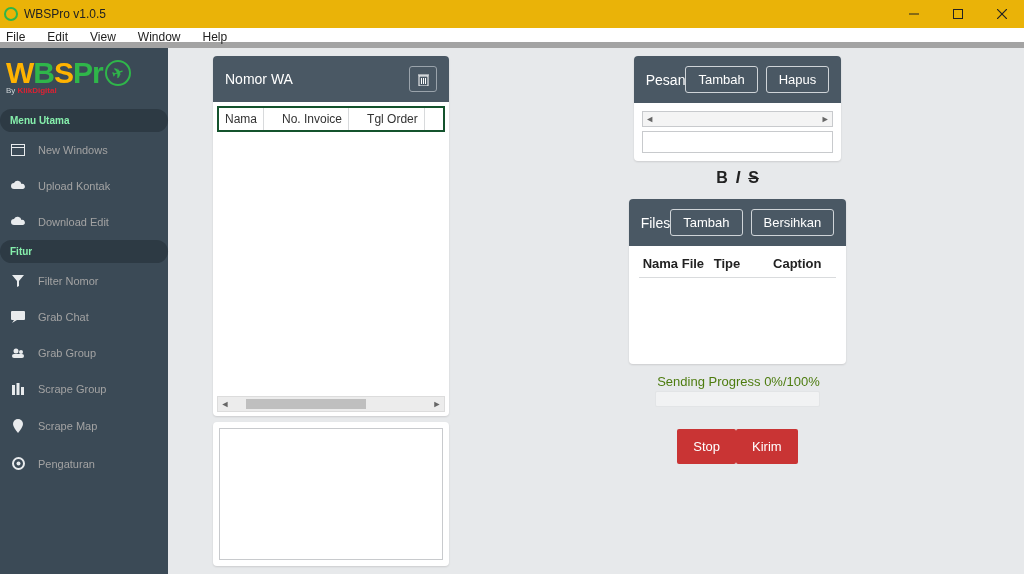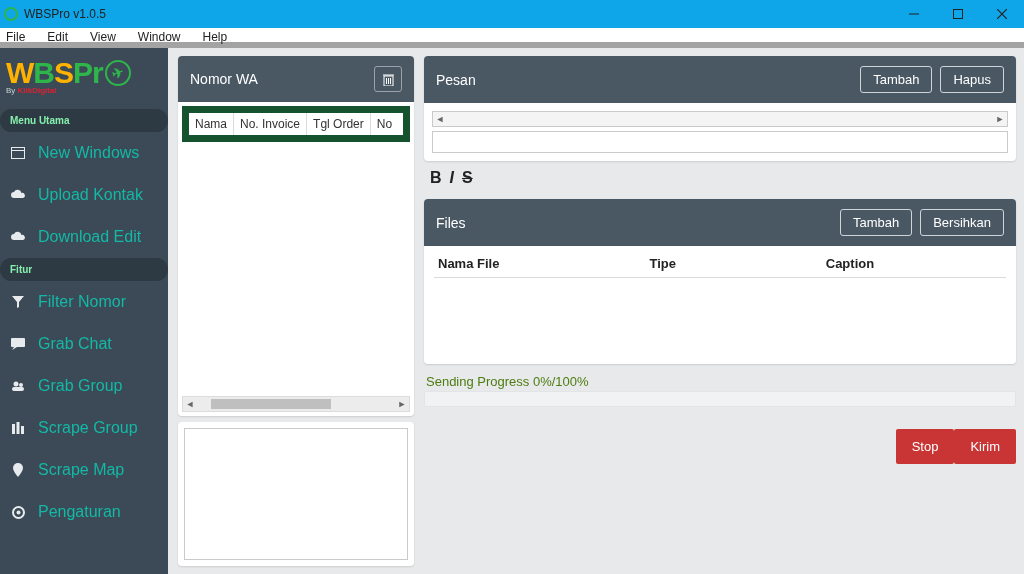--- a/index.html
+++ b/index.html
@@ -1,18 +1,18 @@
 <!DOCTYPE html>
 <html><head>
 <meta charset="utf-8">
 <style>
   * { box-sizing: border-box; margin: 0; padding: 0; font-family: "Segoe UI", Tahoma, sans-serif; }
   html, body { width: 1024px; height: 574px; overflow: hidden; background: #fff; }
   
-  .titlebar { height: 28px; display: flex; justify-content: space-between; background: #0ea5e9; }
+  .titlebar { height: 28px; display: flex; justify-content: space-between; background: #eab308; }
   .titlebar-left { display: flex; align-items: center; gap: 6px; padding-left: 4px; font-size: 12px; color: #222; }
   .app-badge { width: 14px; height: 14px; border: 2px solid #2fb64a; border-radius: 50%; }
   .titlebar-right { display: flex; }
   .winbtn { width: 44px; height: 28px; display: flex; align-items: center; justify-content: center; font-size: 14px; color: #222; }
   
   .menubar { height: 20px; background: #fff; display: flex; gap: 14px; padding-left: 2px; font-size: 12px; color: #222; border-bottom: 6px solid #a3a3a3; }
   .menubar span { padding: 2px 4px; }
   
   .app-body { display: flex; height: calc(574px - 28px - 20px); background: #e7e9eb; }
   
@@ -28,39 +28,39 @@
   .logo-kik { color:#d23; font-weight:bold;}
   .section-h { background: #2f3d48; padding: 6px 10px; font-size: 10px; font-weight:600; color:#86efac;border-radius:13px; }
   .nav-item { display:flex; align-items:center; gap:12px; padding:12px 10px; color:#222; background:#f4f5f6; background:transparent; color:#dfe4e8; }
   .nav-item { background: #3b4a56; }
   .nav-item { padding:12px 10px; font-size:13px; }
   .nav-item { color:#e6e9eb; }
   .nav-item { border:none; }
   .nav-item { cursor:default; }
   
   .sidebar { background:#3b4a56; }
-  .side-list .nav-item { display:flex; align-items:center; gap:12px; padding:12px 10px; color:#14b8a6; font-size:16px; }
+  .side-list .nav-item { display:flex; align-items:center; gap:12px; padding:12px 10px; color:#a3a3a3; font-size:11px; }
   .side-list .nav-item .icn { width:16px; display:flex; justify-content:center; font-size:13px; color:#e8ebed;}
   .side-list .nav-item { background:transparent; }
   .side-list { display:flex; flex-direction:column; }
   .section-h { background:#2d3a44; }
 
   
-  .main { flex:1; display:flex; gap:10px; padding:8px 8px 8px 10px; background:#e7e9eb; overflow:hidden;}
+  .main { flex:1; display:flex; gap:10px; padding:8px 8px 8px 10px; background:#e7e9eb; overflow:hidden;margin-left:35px;}
   .col-left { width:236px; display:flex; flex-direction:column; gap:6px;}
-  .col-right { flex:1; display:flex; flex-direction:column; gap:8px; }
+  .col-right { flex:1; display:flex; flex-direction:column; gap:8px;align-items:center; }
 
   .panel { background:#fff; border-radius:4px; box-shadow:0 1px 2px rgba(0,0,0,.12); display:flex; flex-direction:column;}
   .panel-hd { background:#4a5864; color:#fff; display:flex; align-items:center; justify-content:space-between; padding:10px 12px; font-size:14px; border-radius:4px 4px 0 0;}
   .panel-hd .hd-actions { display:flex; gap:8px;}
   .iconbtn { width:28px; height:26px; border:1px solid #9aa3ab; border-radius:3px; display:flex; align-items:center; justify-content:center; color:#fff; font-size:13px;}
   .outbtn { border:1px solid #cfd4d8; color:#fff; background:transparent; padding:5px 12px; font-size:13px; border-radius:3px;}
 
   
-  .tbl-head { display:flex; font-size:12px; color:#333; border:7px solid #14532d; margin:4px; overflow:hidden;}
+  .tbl-head { display:flex; font-size:12px; color:#333; border:2px solid #14532d; margin:4px; overflow:hidden;gap:12px;}
   .tbl-head div { padding:4px 6px; border-right:1px solid #d8dadc; white-space:nowrap;}
   .tbl-body { flex:1; min-height:140px; }
   .hscroll { height:16px; background:#ececec; margin:2px 4px 4px 4px; display:flex; align-items:center; justify-content:space-between; font-size:9px; color:#666; border:1px solid #dcdcdc;}
   .hscroll .thumb { width:120px; height:10px; background:#bfbfbf; margin-left:14px;}
   .arrow { width:14px; text-align:center;}
 
   
   .log-panel .panel-hd { padding:8px 10px;}
   .log-text { margin:6px; border:1px solid #c8cacd; height:132px; resize:none; font-size:12px; padding:4px; width:calc(100% - 12px); box-sizing:border-box;}
 

